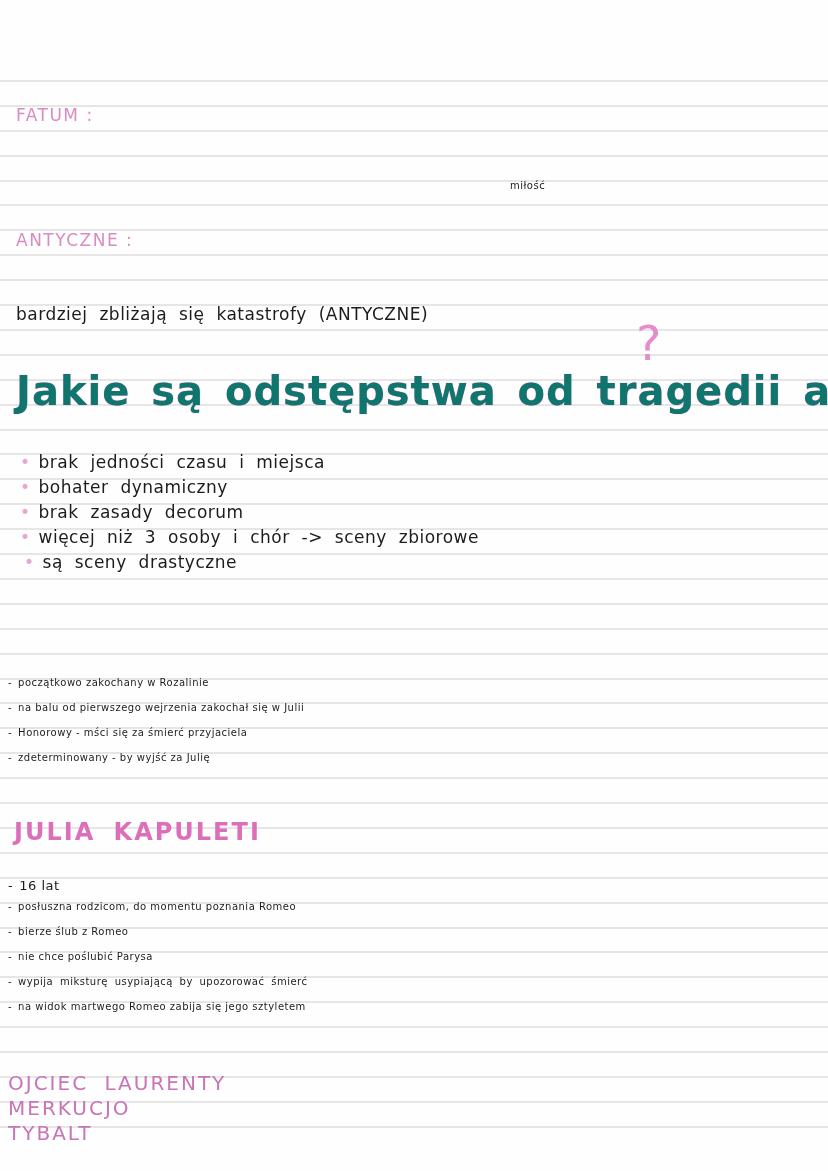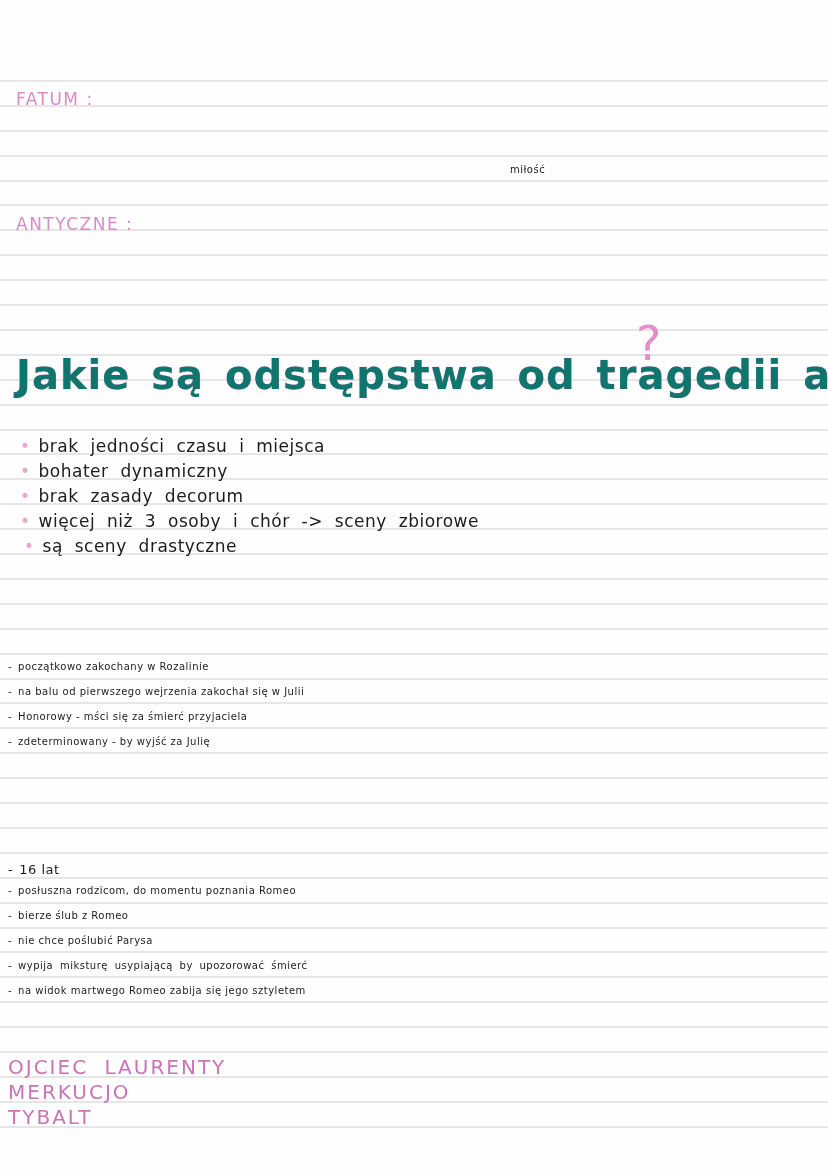--- a/index.html
+++ b/index.html
@@ -10,21 +10,21 @@
     .paper {
       position: absolute; left: 0; top: 0; width: 828px; height: 1171px;
     }
     .rules {
       position: absolute; left: 0; right: 0; top: 80px; height: 1048px;
       background-image: repeating-linear-gradient(to bottom,
         #e6e6e6 0px, #e6e6e6 2px, transparent 2px, transparent 24.9px);
     }
     .line {
       position: absolute; white-space: nowrap; color: #1a1a1a;
-      font-family: "DejaVu Sans", sans-serif; letter-spacing: 0.5px;
+      font-family: "DejaVu Sans", sans-serif; letter-spacing: 0.5px; margin-top: 16px;
     }
     .pink-thin { color: #d98cc4; font-size: 17px; letter-spacing: 1.5px; font-weight: normal; }
     .body-text { font-size: 17px; color: #1c1c1c; }
     .small-text { font-size: 10px; color: #1c1c1c; }
     .bullet { color: #e9a6cf; margin-right: 8px; }
     .dash { margin-right: 6px; }
     .headline {
       color: #0f766e; font-size: 40px; font-weight: bold; letter-spacing: 1px;
       font-family: "DejaVu Sans", sans-serif; text-shadow: 0 0 1px #d66fba;
     }
@@ -38,39 +38,41 @@
 </head>
 <body>
 
 <div class="paper">
   <div class="rules"></div>
 
   <div class="line pink-thin" style="left:16px; top:89px;">FATUM :</div>
   <div class="line small-text" style="left:510px; top:164px;">miłość</div>
 
   <div class="line pink-thin" style="left:16px; top:214px;">ANTYCZNE :</div>
+  <div class="line body-text" style="left:16px; top:288px; word-spacing:6px;">bardziej zbliżają się katastrofy (ANTYCZNE)</div>
 
   <div class="line headline" style="left:16px; top:352px; word-spacing:6px;">Jakie są odstępstwa od tragedii antycznej</div>
   <div class="qmark" style="left:636px; top:315px;">?</div>
 
   <div>
     <div class="line body-text" style="left:20px; top:436px; word-spacing:6px;"><span class="bullet">•</span><span>brak jedności czasu i miejsca</span></div>
     <div class="line body-text" style="left:20px; top:461px; word-spacing:6px;"><span class="bullet">•</span><span>bohater dynamiczny</span></div>
     <div class="line body-text" style="left:20px; top:486px; word-spacing:6px;"><span class="bullet">•</span><span>brak zasady decorum</span></div>
     <div class="line body-text" style="left:20px; top:511px; word-spacing:6px;"><span class="bullet">•</span><span>więcej niż 3 osoby i chór -&gt; sceny zbiorowe</span></div>
     <div class="line body-text" style="left:24px; top:536px; word-spacing:6px;"><span class="bullet">•</span><span>są sceny drastyczne</span></div>
   </div>
 
   <div>
     <div class="line small-text" style="left:8px; top:661px;"><span class="dash">-</span><span>początkowo zakochany w Rozalinie</span></div>
     <div class="line small-text" style="left:8px; top:686px;"><span class="dash">-</span><span>na balu od pierwszego wejrzenia zakochał się w Julii</span></div>
     <div class="line small-text" style="left:8px; top:711px;"><span class="dash">-</span><span>Honorowy - mści się za śmierć przyjaciela</span></div>
     <div class="line small-text" style="left:8px; top:736px;"><span class="dash">-</span><span>zdeterminowany - by wyjść za Julię</span></div>
   </div>
 
+  <div class="line section-title" style="left:14px; top:802px; word-spacing:8px;">JULIA KAPULETI</div>
   <div>
     <div class="line small-text" style="left:8px; top:862px; font-size:13px;"><span class="dash">-</span><span>16 lat</span></div>
     <div class="line small-text" style="left:8px; top:885px;"><span class="dash">-</span><span>posłuszna rodzicom, do momentu poznania Romeo</span></div>
     <div class="line small-text" style="left:8px; top:910px;"><span class="dash">-</span><span>bierze ślub z Romeo</span></div>
     <div class="line small-text" style="left:8px; top:935px;"><span class="dash">-</span><span>nie chce poślubić Parysa</span></div>
     <div class="line small-text" style="left:8px; top:960px; word-spacing:3px;"><span class="dash">-</span><span>wypija miksturę usypiającą by upozorować śmierć</span></div>
     <div class="line small-text" style="left:8px; top:985px;"><span class="dash">-</span><span>na widok martwego Romeo zabija się jego sztyletem</span></div>
   </div>
 
   <div>

